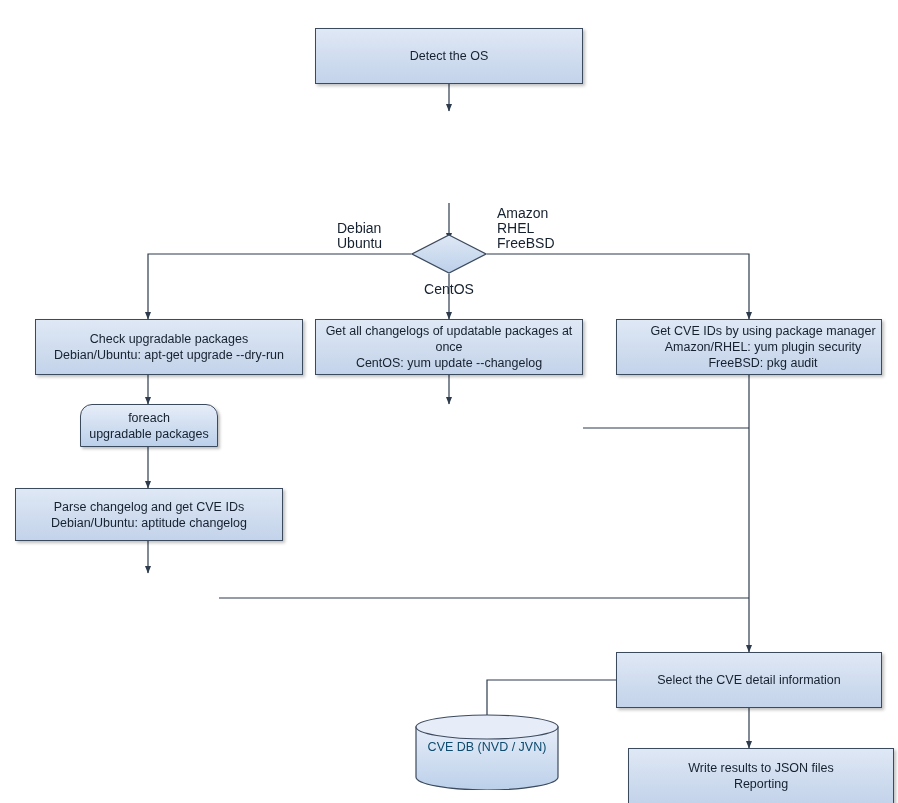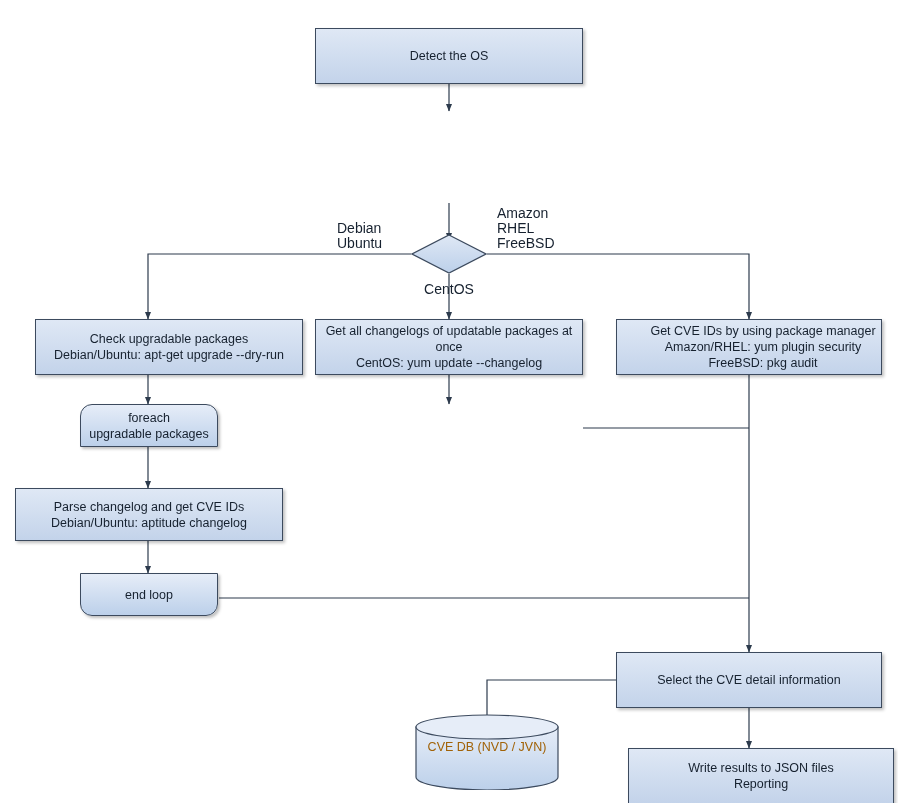--- a/index.html
+++ b/index.html
@@ -165,40 +165,37 @@
     <span>foreach
 upgradable  packages</span>
   </div>
 
 
   <div class="node" style="left:15px; top:476px; width:268px; height:53px;">
     <span>Parse changelog and get  CVE IDs
 Debian/Ubuntu: aptitude changelog</span>
   </div>
 
-  <div class="node loop-end shade" style="left:80px; top:561px; width:138px; height:43px;">
-    <span>end loop</span>
-  </div>
 
   <div class="node" style="left:616px; top:640px; width:266px; height:56px;">
     <span>Select the CVE detail information</span>
   </div>
 
   <div class="db" style="left:414px; top:702px; width:146px; height:76px;">
     <svg width="146" height="76" viewBox="0 0 146 76">
       <defs>
         <linearGradient id="dbg" x1="0" y1="0" x2="0" y2="1">
           <stop offset="0%" stop-color="#e6edf8"></stop>
           <stop offset="100%" stop-color="#bcd0ea"></stop>
         </linearGradient>
       </defs>
       <path d="M2,13 L2,63 A71,13 0 0 0 144,63 L144,13 Z" fill="url(#dbg)" stroke="#3c4a5e" stroke-width="1.2"></path>
       <ellipse cx="73" cy="13" rx="71" ry="12" fill="#e6edf8" stroke="#3c4a5e" stroke-width="1.2"></ellipse>
     </svg>
-    <div style="position:absolute; left:0; top:26px; width:146px; text-align:center; font-size:12.5px; color:#a16207;">CVE DB (NVD / JVN)</div>
+    <div style="position:absolute; left:0; top:26px; width:146px; text-align:center; font-size:12.5px; color:#0c4a6e;">CVE DB (NVD / JVN)</div>
   </div>
 
   <div class="node" style="left:616px; top:736px; width:266px; height:56px;margin-left:12px;">
     <span>Write results to JSON files
 Reporting</span>
   </div>
 
 </div>
 
 </body></html>

